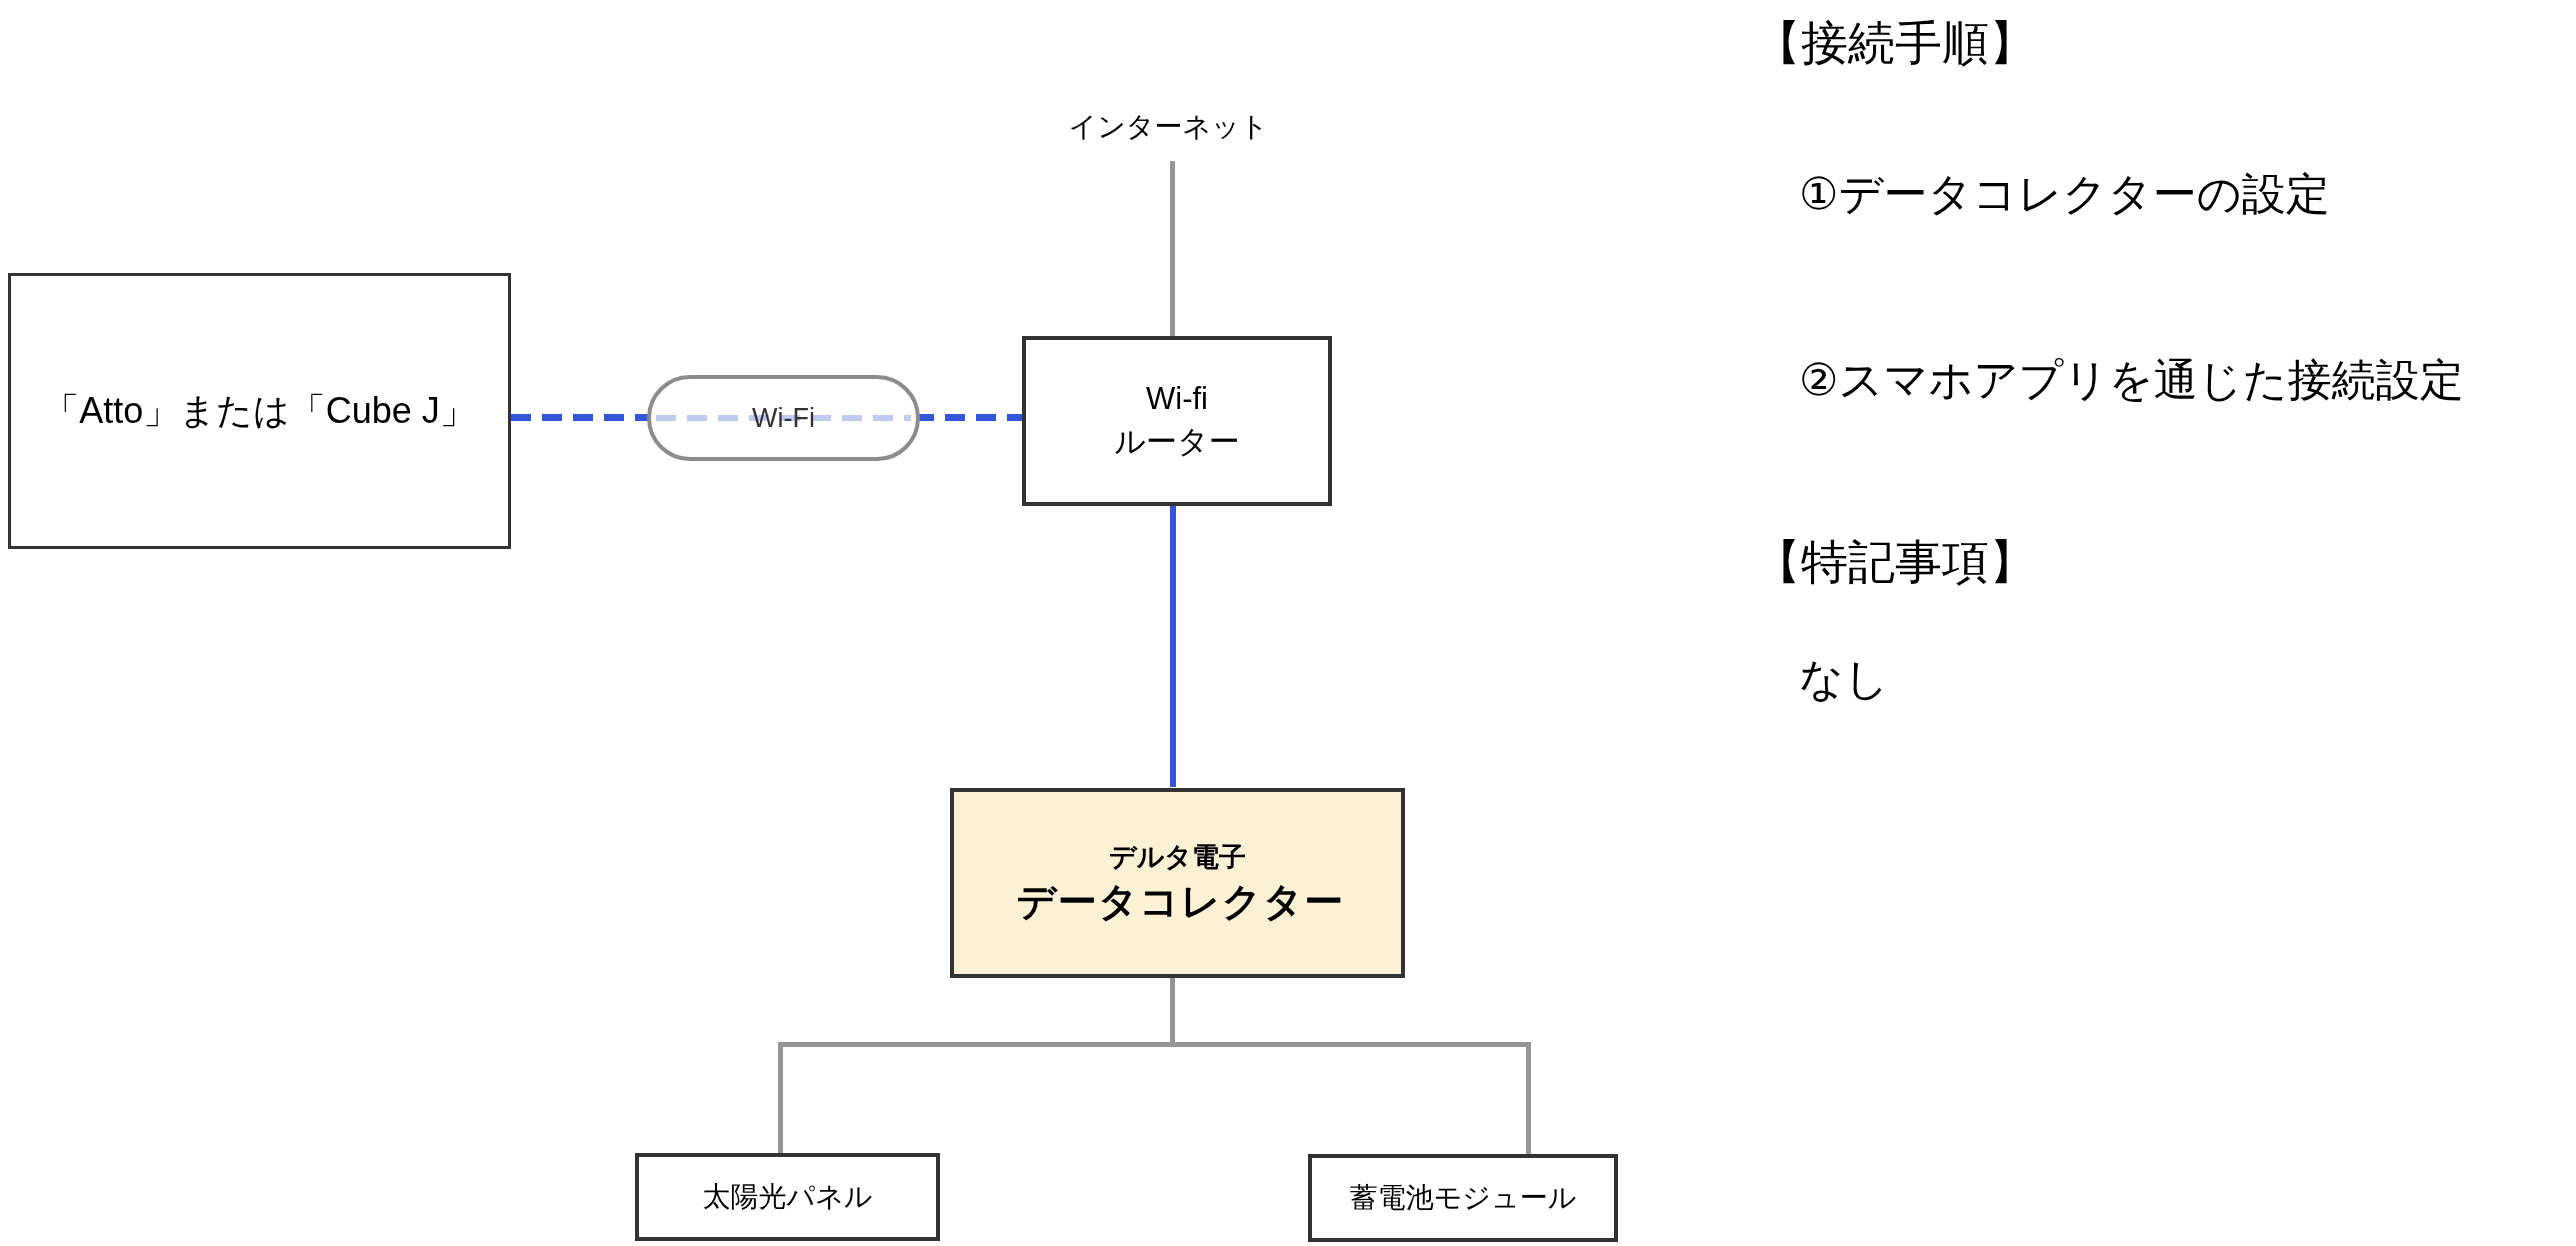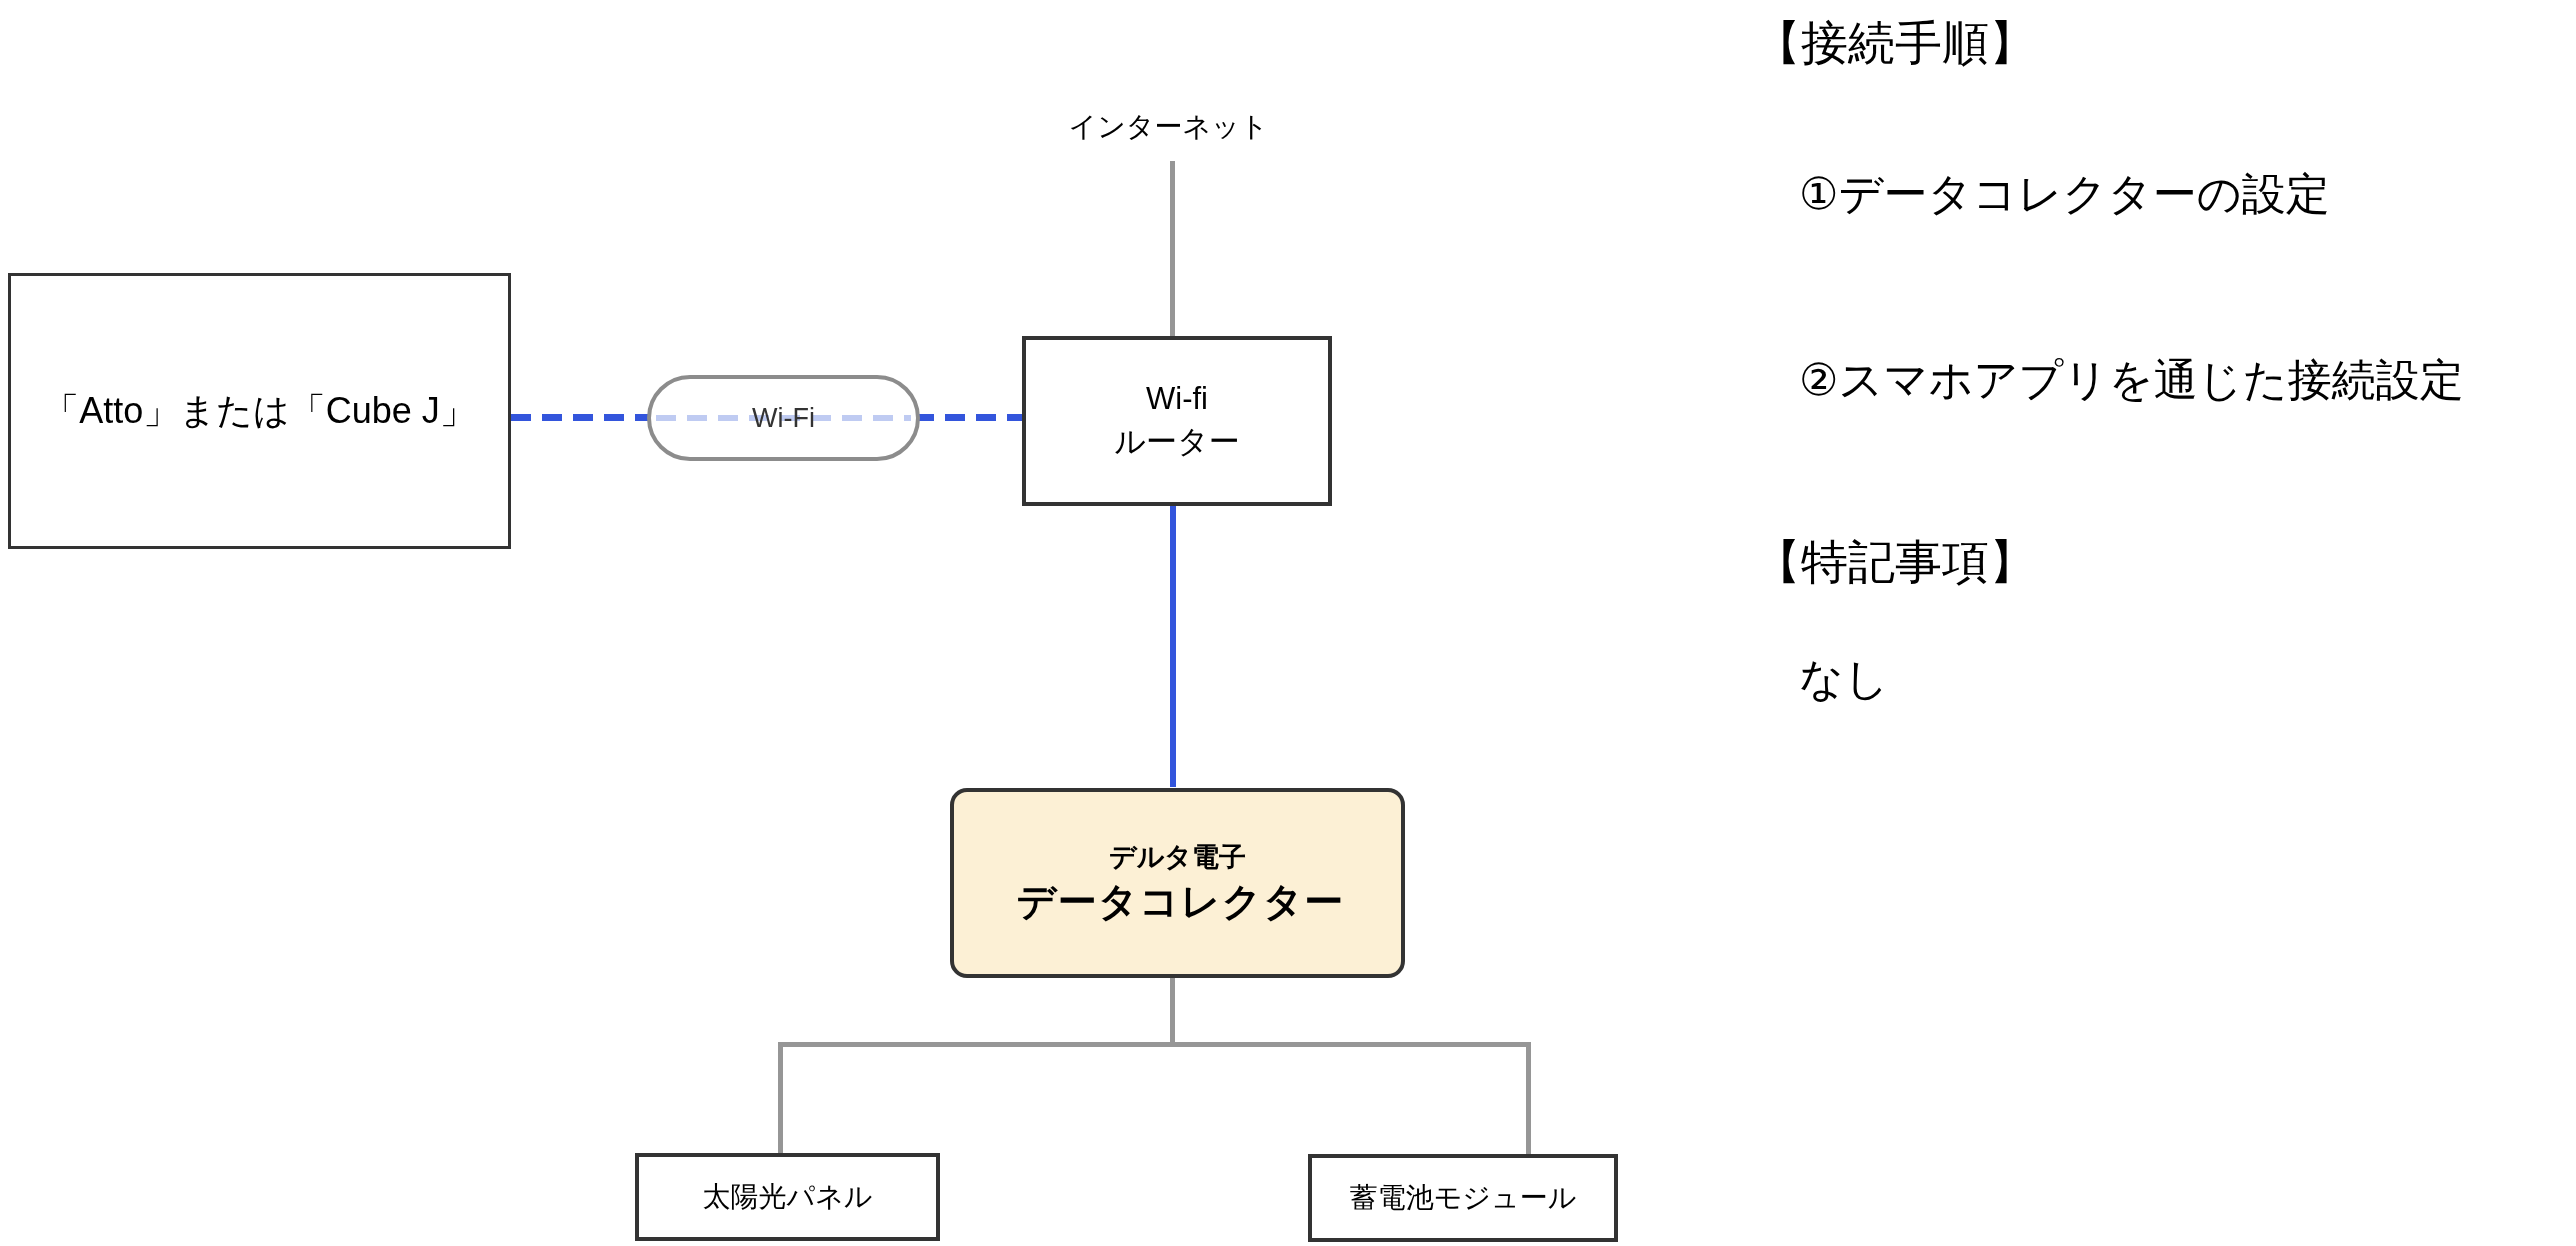--- a/index.html
+++ b/index.html
@@ -111,21 +111,21 @@
   </div>
 
   <div class="abs node-box" style="left:1022px; top:336px; width:310px; height:170px;">
     <div class="t46">Wi-fi</div>
     <div class="t46">ルーター</div>
   </div>
 
   <div class="abs vline-blue" style="left:1170px; top:506px; height:281px;"></div>
 
 
-  <div class="abs node-box collector" style="left:950px; top:788px; width:455px; height:190px;border-radius:17px;">
+  <div class="abs node-box collector" style="left:950px; top:788px; width:455px; height:190px;">
     <div class="brand">デルタ電子</div>
     <div class="name">データコレクター</div>
   </div>
 
   <div class="abs vline-gray" style="left:1170px; top:977px; height:70px;"></div>
   <div class="abs hline-gray" style="left:778px; top:1042px; width:753px;"></div>
   <div class="abs vline-gray" style="left:778px; top:1042px; height:113px;"></div>
   <div class="abs vline-gray" style="left:1526px; top:1042px; height:113px;"></div>
 
   <div class="abs node-box" style="left:635px; top:1153px; width:305px; height:88px;">

